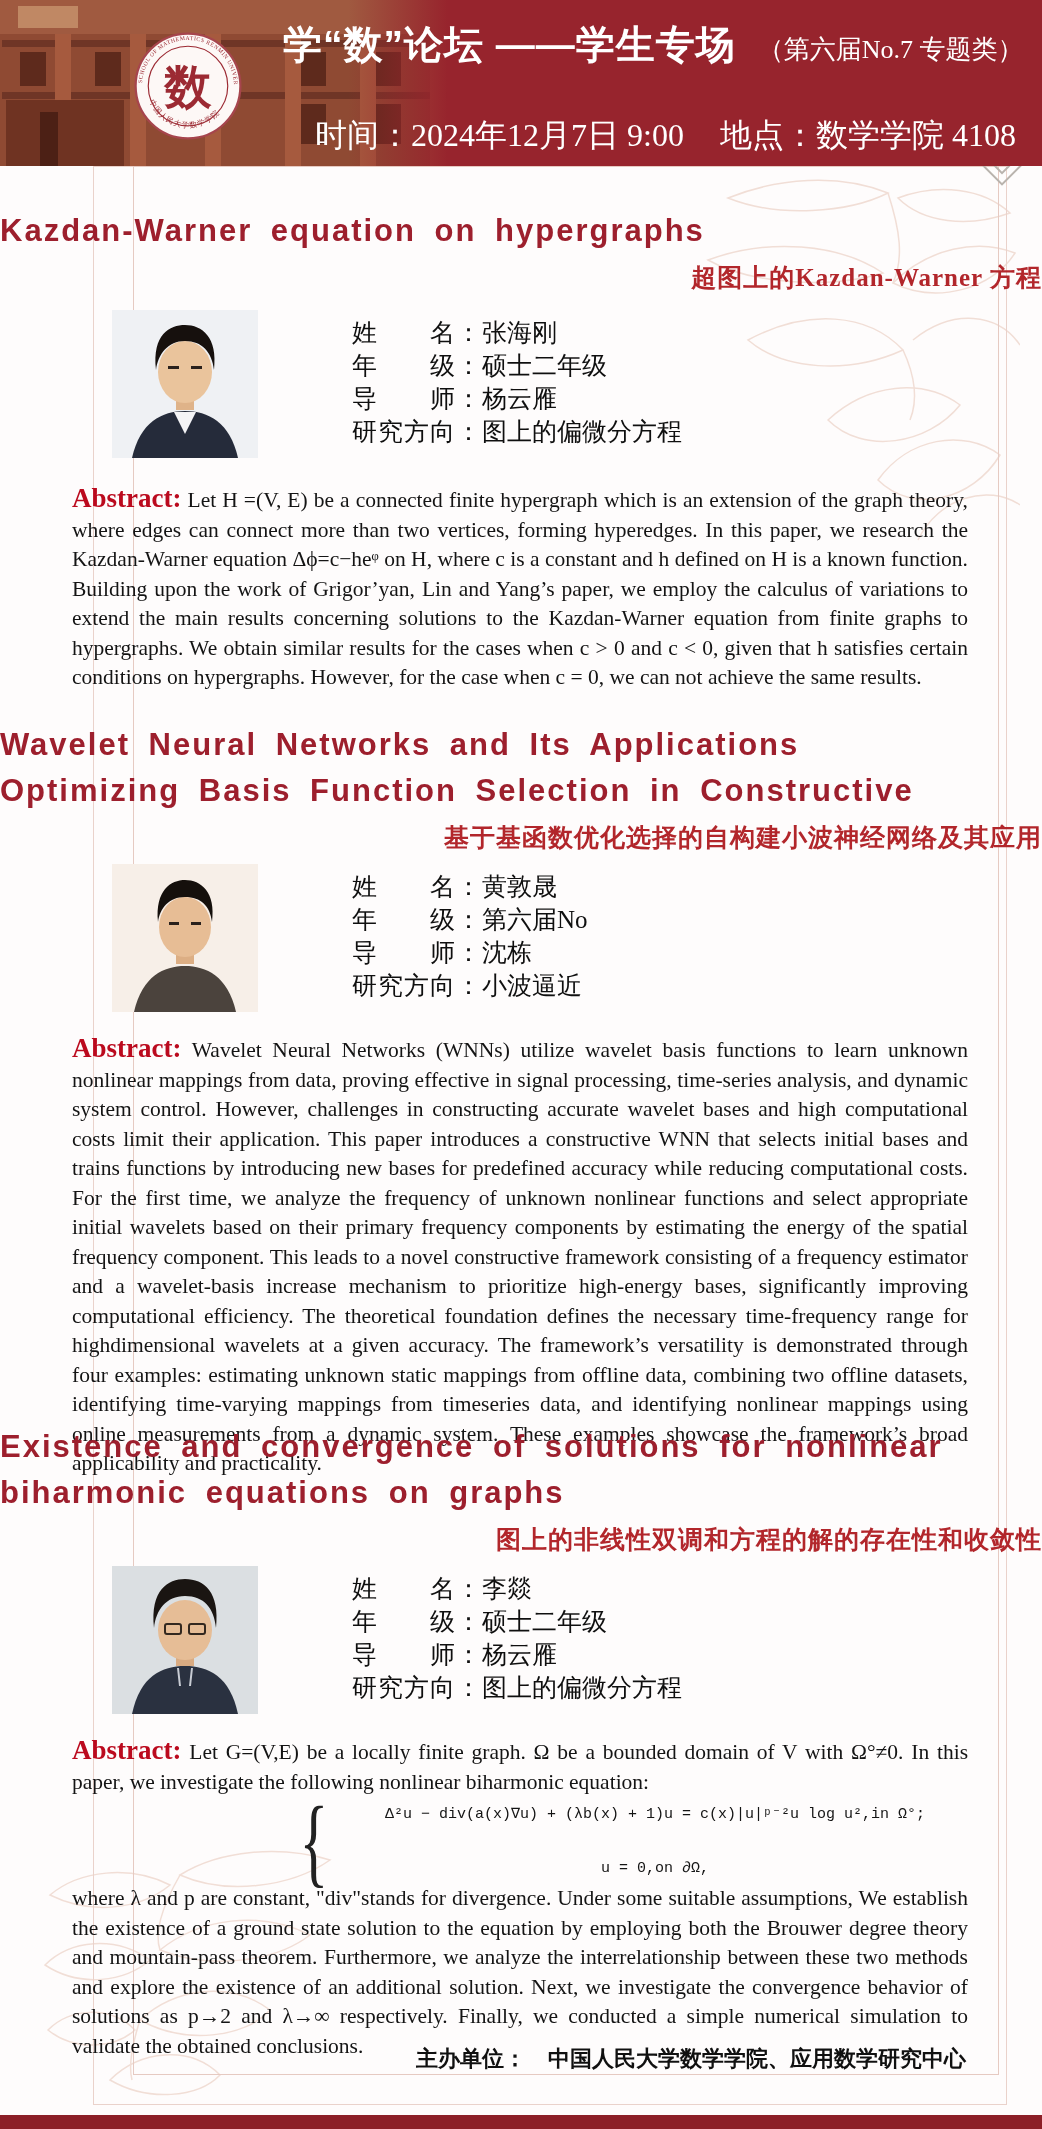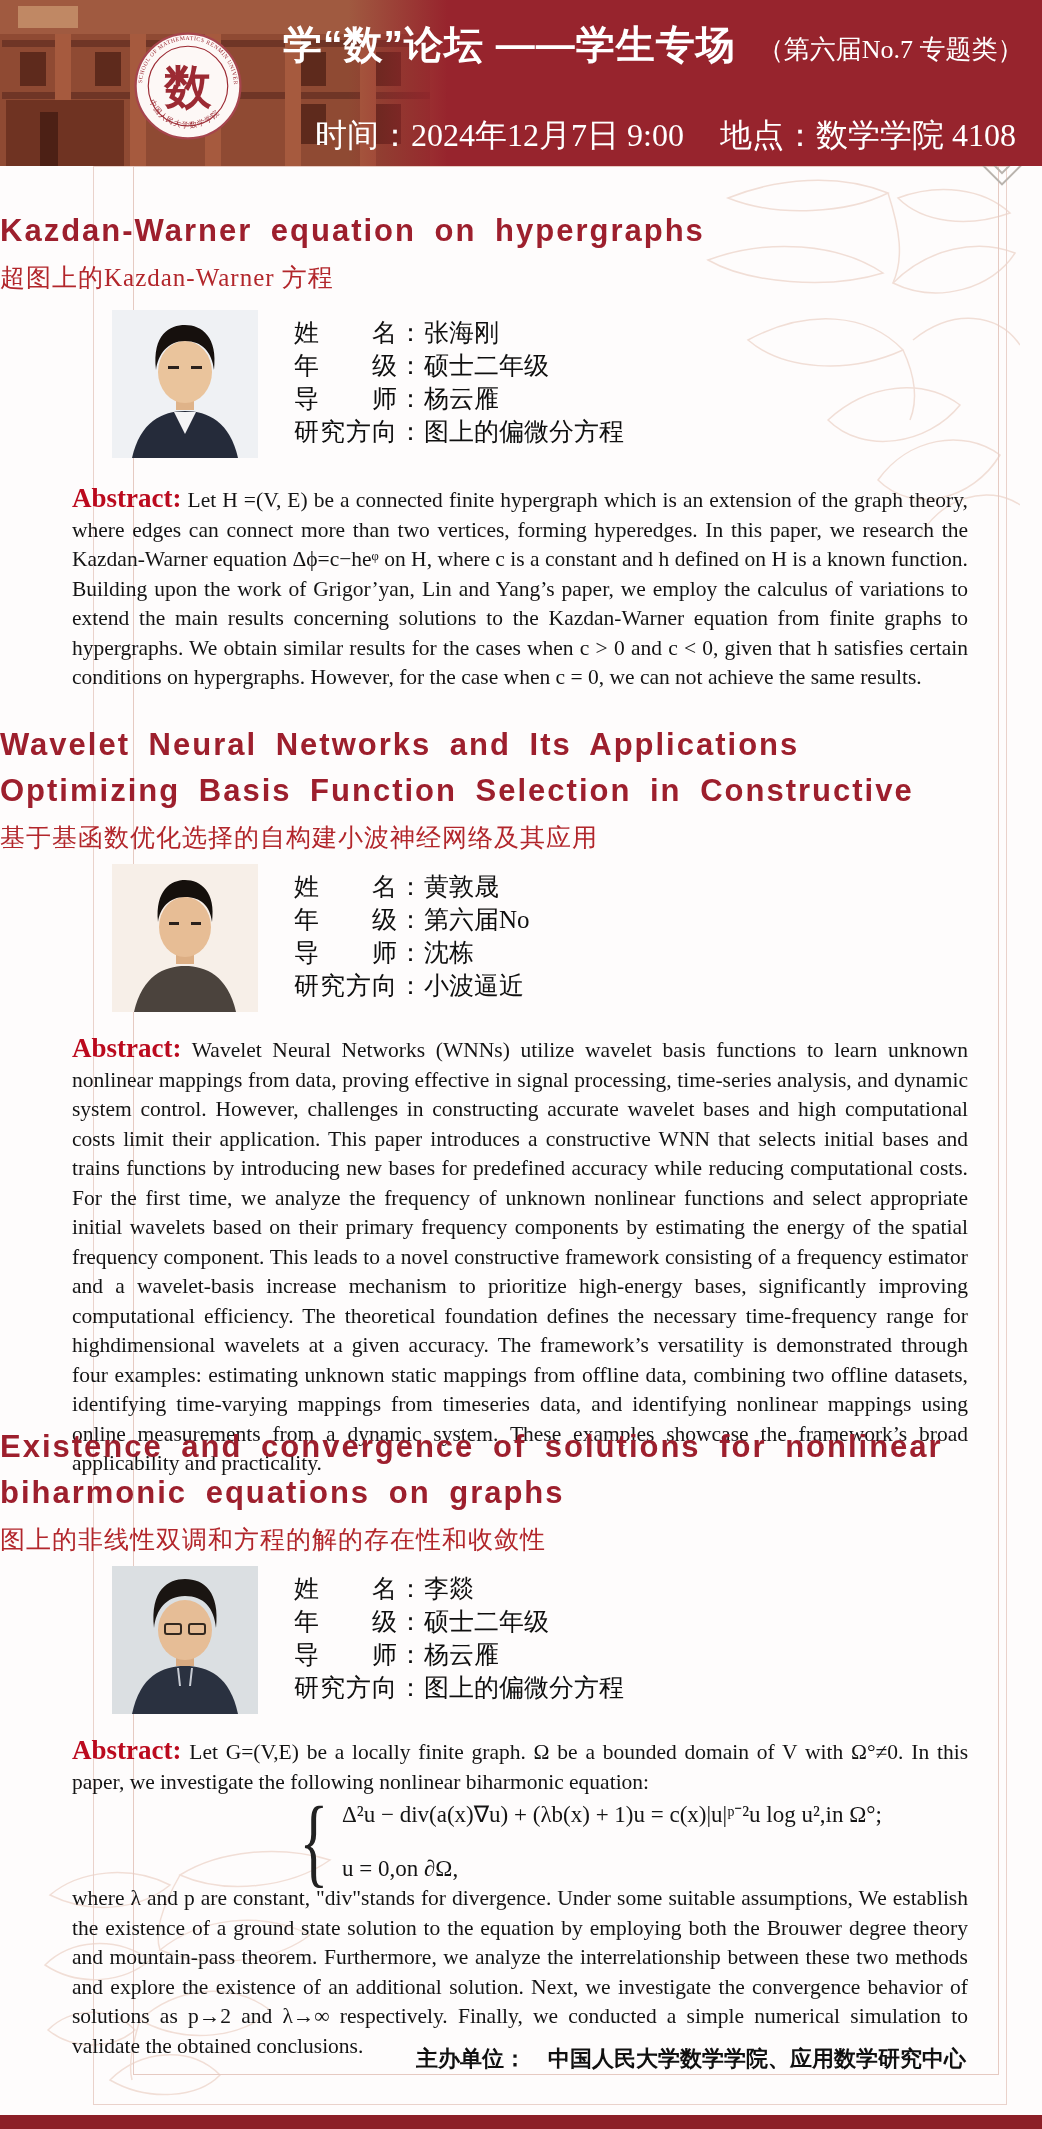--- a/index.html
+++ b/index.html
@@ -25,39 +25,39 @@
   .diamond::after { content:""; position:absolute; left:6px; top:6px; width:8px; height:8px; border:2px solid #b9b3ad; }
   .flower { position:absolute; z-index:0; }
 
   
   .talk { position:absolute; left:0; width:1042px; z-index:3; }
   .talk-title-line {
     text-align:left; font-family:"Liberation Sans", sans-serif; font-weight:bold;
     font-size:31px; line-height:46px; color:#9d1f2d; letter-spacing:2px; word-spacing:8px;
   }
   .talk-subtitle {
-    text-align:left; color:#b2262b; font-size:25px; line-height:36px; margin-top:6px;
-    font-weight:400; letter-spacing:1px;
+    text-align:right; color:#b2262b; font-size:25px; line-height:36px; margin-top:6px;
+    font-weight:700; letter-spacing:1px;
   }
   .speaker-row { display:flex; align-items:flex-start; padding-left:112px; margin-top:8px; }
   .photo { width:146px; height:148px; display:block; }
-  .info { margin-left:36px; margin-top:6px; font-size:25px; line-height:33px; color:#0f0f0f; white-space:nowrap; }
+  .info { margin-left:94px; margin-top:6px; font-size:25px; line-height:33px; color:#0f0f0f; white-space:nowrap; }
   .info-row .label { letter-spacing:1px; }
   .abstract {
     margin:22px 74px 0 72px; text-align:justify; font-size:21.5px; line-height:29.5px; color:#141414;
   }
   .t1 .speaker-row { margin-top:14px; }
   .t1 .abstract { margin-top:26px; }
   .ab-label { color:#bb0a1e; font-weight:bold; font-size:27px; }
 
   
   .formula { display:flex; align-items:center; margin:2px 0 0 218px; }
   .brace { font-size:100px; font-weight:100; color:#222; transform:scaleX(0.6); line-height:0.85; }
   .sys { display:flex; flex-direction:column; gap:24px; margin-left:4px; width:648px; }
-  .sys-row { display:flex; justify-content:flex-start; font-size:23px; }
+  .sys-row { display:flex; justify-content:center; font-size:15px;font-family:Liberation Mono, monospace; }
   .outro { margin-top:2px; }
 
   
   .footer { position:absolute; right:76px; top:2044px; font-size:22px; font-weight:bold; color:#101010; z-index:3; white-space:nowrap; }
   .bottom-bar { position:absolute; left:0; bottom:0; width:1042px; height:14px; background:#8c1f27; z-index:5; }
 </style>
 </head>
 <body>
 
 <div class="page">

